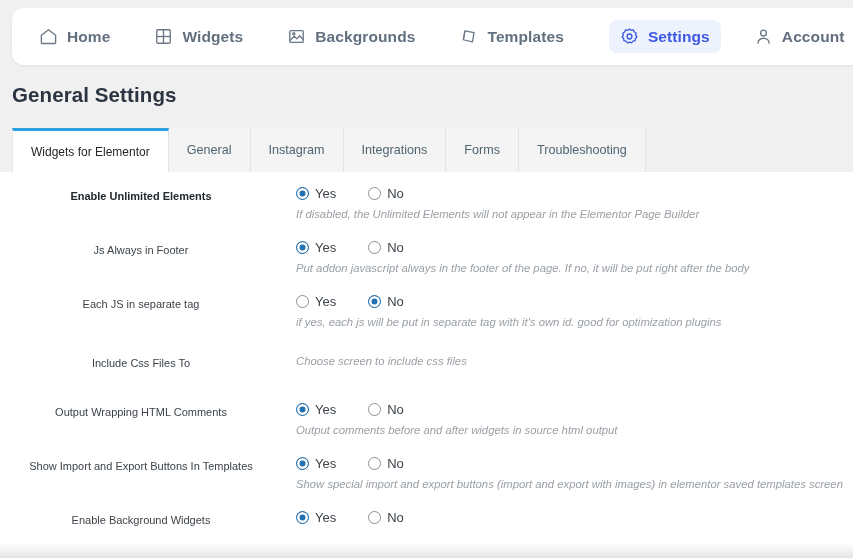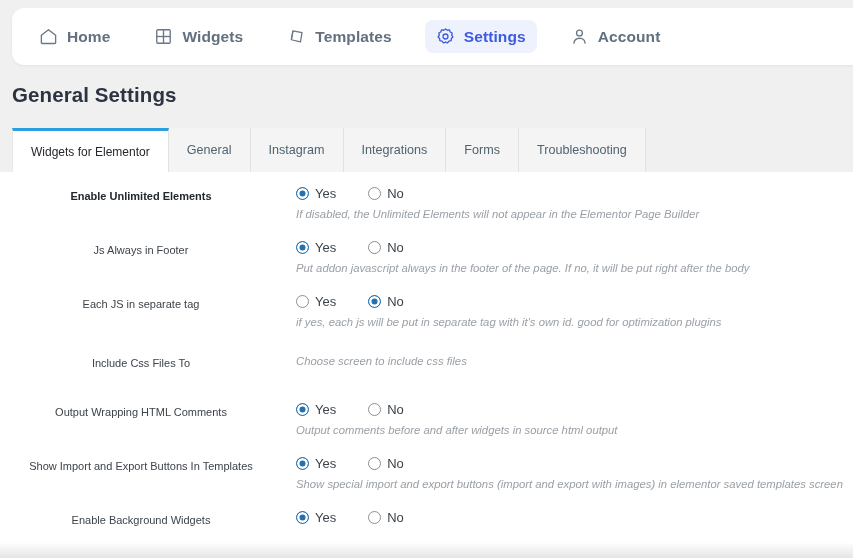--- a/index.html
+++ b/index.html
@@ -28,21 +28,21 @@
     margin-right: 22px;
     cursor: pointer;
     white-space: nowrap;
   }
   .navitem .lbl {
     font-size: 15.5px;
     font-weight: bold;
     color: #62707f;
     letter-spacing: 0.1px;
   }
-  .navitem.active { background: #eef2fd; }
+  .navitem.active { background: #eef2fd; margin-left: 12px; }
   .navitem.active .lbl { color: #3d5ae0; }
   .navicon { width: 19px; height: 19px; display: block; color: #6b7785; flex: none; }
   .navitem.active .navicon { color: #3d5ae0; }
   .navicon svg { display:block; width:19px; height:19px; }
 
   
   .page-title {
     position: absolute; left: 12px; top: 83px;
     font-size: 20.5px;
     font-weight: bold;
@@ -176,20 +176,30 @@
       <span class="navicon">
         <svg viewBox="0 0 24 24" fill="none" stroke="currentColor" stroke-width="1.7">
             <rect x="3.5" y="3.5" width="17" height="17" rx="1.5"></rect>
             <line x1="12" y1="3.5" x2="12" y2="20.5"></line>
             <line x1="3.5" y1="12" x2="20.5" y2="12"></line>
           </svg>
       </span>
       <span class="lbl">Widgets</span>
     </div>
 
+    <div class="navitem">
+      <span class="navicon">
+        <svg viewBox="0 0 24 24" fill="none" stroke="currentColor" stroke-width="1.7" stroke-linejoin="round">
+            <rect x="3.5" y="4.5" width="17" height="15" rx="1.5"></rect>
+            <path d="M4 17l5-5.5 3.5 3.5L16 11l4 4.5"></path>
+            <circle cx="8.6" cy="8.6" r="1.3"></circle>
+          </svg>
+      </span>
+      <span class="lbl">Backgrounds</span>
+    </div>
 
     <div class="navitem">
       <span class="navicon">
         <svg viewBox="0 0 24 24" fill="none" stroke="currentColor" stroke-width="1.6" stroke-linejoin="round">
             <path d="M7.5 4.8 19 7.2l-2 11.5-11.5-2.6z"></path>
             <path d="M7.5 4.8 5.5 16.1"></path>
           </svg>
       </span>
       <span class="lbl">Templates</span>
     </div>

